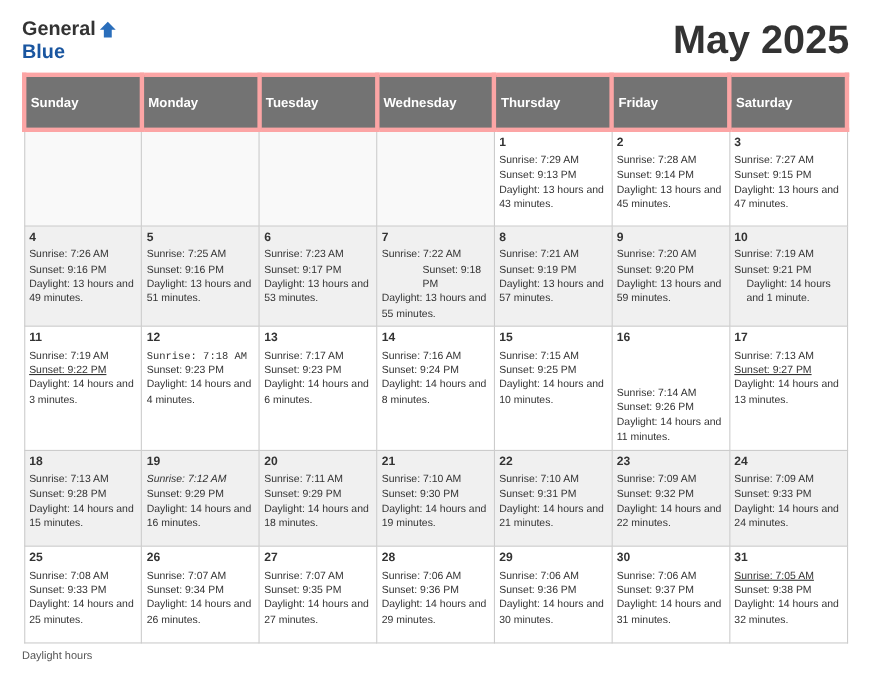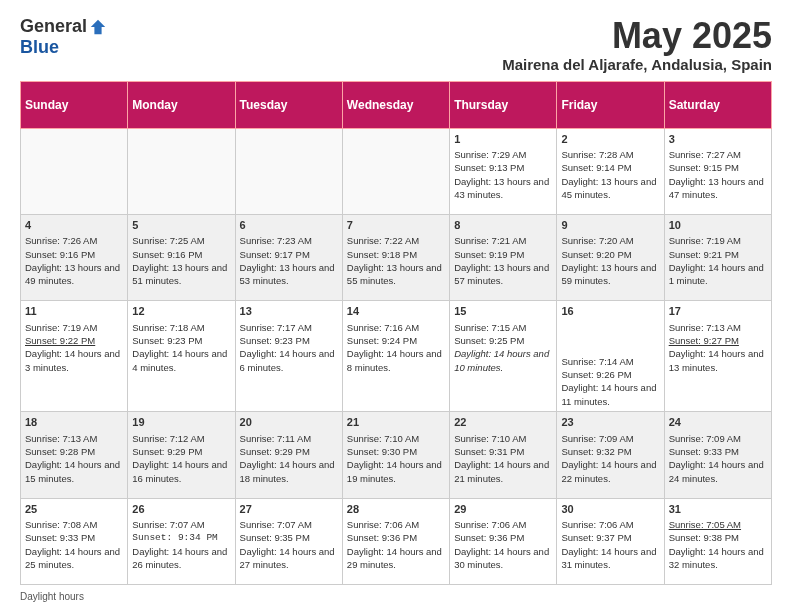--- a/index.html
+++ b/index.html
@@ -63,27 +63,27 @@
       font-weight: bold;
     }
     .calendar {
       flex: 1;
       border: 1px solid #ccc;
       border-collapse: collapse;
       width: 100%;
       table-layout: fixed;
     }
     .calendar th {
-      background: #be185d;
+      background: #737373;
       color: #fff;
       font-size: 12px;
       font-weight: bold;
       padding: 16px 4px;
       text-align: left;
-      border: 1px solid #fca5a5;
+      border: 4px solid #fca5a5;
     }
     .calendar td {
       border: 1px solid #ccc;
       vertical-align: top;
       padding: 3px 4px;
       font-size: 9.5px;
       color: #333;
       line-height: 1.4;
       height: 86px;
     }
@@ -115,21 +115,20 @@
       <div class="logo-text">
         <span class="logo-general">General</span>
         <svg class="logo-icon" viewBox="0 0 20 20">
           <polygon points="10,2 18,10 14,10 14,18 6,18 6,10 2,10" fill="#2a6ebb"></polygon>
         </svg>
       </div>
       <span class="logo-blue">Blue</span>
     </div>
     <div class="title-block">
       <div class="month-title">May 2025</div>
-      <div class="location-title">Mairena del Aljarafe, Andalusia, Spain</div>
     </div>
   </div>
 
   <table class="calendar">
     <thead>
       <tr>
       <th>Sunday</th>
           <th>Monday</th>
           <th>Tuesday</th>
           <th>Wednesday</th>
@@ -178,72 +177,72 @@
           </td>
           <td>
             <span class="day-number">6</span>
             <span style="display: block;">Sunrise: 7:23 AM</span>
             <span style="display: block;">Sunset: 9:17 PM</span>
             <span style="display: block;">Daylight: 13 hours and 53 minutes.</span>
           </td>
           <td>
             <span class="day-number">7</span>
             <span style="display: block;">Sunrise: 7:22 AM</span>
-            <span style="display: block;">Sunset: 9:18 PM</span>
+            <span style="display: block; margin-left: 37px;">Sunset: 9:18 PM</span>
             <span style="display: block;">Daylight: 13 hours and 55 minutes.</span>
           </td>
           <td>
             <span class="day-number">8</span>
             <span style="display: block;">Sunrise: 7:21 AM</span>
             <span style="display: block;">Sunset: 9:19 PM</span>
             <span style="display: block;">Daylight: 13 hours and 57 minutes.</span>
           </td>
           <td>
             <span class="day-number">9</span>
             <span style="display: block;">Sunrise: 7:20 AM</span>
             <span style="display: block;">Sunset: 9:20 PM</span>
             <span style="display: block;">Daylight: 13 hours and 59 minutes.</span>
           </td>
           <td>
             <span class="day-number">10</span>
             <span style="display: block;">Sunrise: 7:19 AM</span>
             <span style="display: block;">Sunset: 9:21 PM</span>
-            <span style="display: block;">Daylight: 14 hours and 1 minute.</span>
+            <span style="display: block; margin-left: 11px;">Daylight: 14 hours and 1 minute.</span>
           </td>
         </tr>
         <tr class="row-even">
           <td>
             <span class="day-number">11</span>
             <span style="display: block;">Sunrise: 7:19 AM</span>
             <span style="display: block; text-decoration: underline;">Sunset: 9:22 PM</span>
             <span style="display: block;">Daylight: 14 hours and 3 minutes.</span>
           </td>
           <td>
             <span class="day-number">12</span>
-            <span style="display: block;">Sunrise: 7:18 AM</span>
+            <span style="display: block; font-family: Liberation Mono, monospace;">Sunrise: 7:18 AM</span>
             <span style="display: block;">Sunset: 9:23 PM</span>
             <span style="display: block;">Daylight: 14 hours and 4 minutes.</span>
           </td>
           <td>
             <span class="day-number">13</span>
             <span style="display: block;">Sunrise: 7:17 AM</span>
             <span style="display: block;">Sunset: 9:23 PM</span>
             <span style="display: block;">Daylight: 14 hours and 6 minutes.</span>
           </td>
           <td>
             <span class="day-number">14</span>
             <span style="display: block;">Sunrise: 7:16 AM</span>
             <span style="display: block;">Sunset: 9:24 PM</span>
             <span style="display: block;">Daylight: 14 hours and 8 minutes.</span>
           </td>
           <td>
             <span class="day-number">15</span>
             <span style="display: block;">Sunrise: 7:15 AM</span>
             <span style="display: block;">Sunset: 9:25 PM</span>
-            <span style="display: block; font-style: italic;">Daylight: 14 hours and 10 minutes.</span>
+            <span style="display: block;">Daylight: 14 hours and 10 minutes.</span>
           </td>
           <td>
             <span class="day-number">16</span>
             <span style="display: block; margin-top: 35px;">Sunrise: 7:14 AM</span>
             <span style="display: block;">Sunset: 9:26 PM</span>
             <span style="display: block;">Daylight: 14 hours and 11 minutes.</span>
           </td>
           <td>
             <span class="day-number">17</span>
             <span style="display: block;">Sunrise: 7:13 AM</span>
@@ -253,21 +252,21 @@
         </tr>
         <tr class="row-odd">
           <td>
             <span class="day-number">18</span>
             <span style="display: block;">Sunrise: 7:13 AM</span>
             <span style="display: block;">Sunset: 9:28 PM</span>
             <span style="display: block;">Daylight: 14 hours and 15 minutes.</span>
           </td>
           <td>
             <span class="day-number">19</span>
-            <span style="display: block;">Sunrise: 7:12 AM</span>
+            <span style="display: block; font-style: italic;">Sunrise: 7:12 AM</span>
             <span style="display: block;">Sunset: 9:29 PM</span>
             <span style="display: block;">Daylight: 14 hours and 16 minutes.</span>
           </td>
           <td>
             <span class="day-number">20</span>
             <span style="display: block;">Sunrise: 7:11 AM</span>
             <span style="display: block;">Sunset: 9:29 PM</span>
             <span style="display: block;">Daylight: 14 hours and 18 minutes.</span>
           </td>
           <td>
@@ -298,21 +297,21 @@
         <tr class="row-even">
           <td>
             <span class="day-number">25</span>
             <span style="display: block;">Sunrise: 7:08 AM</span>
             <span style="display: block;">Sunset: 9:33 PM</span>
             <span style="display: block;">Daylight: 14 hours and 25 minutes.</span>
           </td>
           <td>
             <span class="day-number">26</span>
             <span style="display: block;">Sunrise: 7:07 AM</span>
-            <span style="display: block; font-family: Liberation Mono, monospace;">Sunset: 9:34 PM</span>
+            <span style="display: block;">Sunset: 9:34 PM</span>
             <span style="display: block;">Daylight: 14 hours and 26 minutes.</span>
           </td>
           <td>
             <span class="day-number">27</span>
             <span style="display: block;">Sunrise: 7:07 AM</span>
             <span style="display: block;">Sunset: 9:35 PM</span>
             <span style="display: block;">Daylight: 14 hours and 27 minutes.</span>
           </td>
           <td>
             <span class="day-number">28</span>

